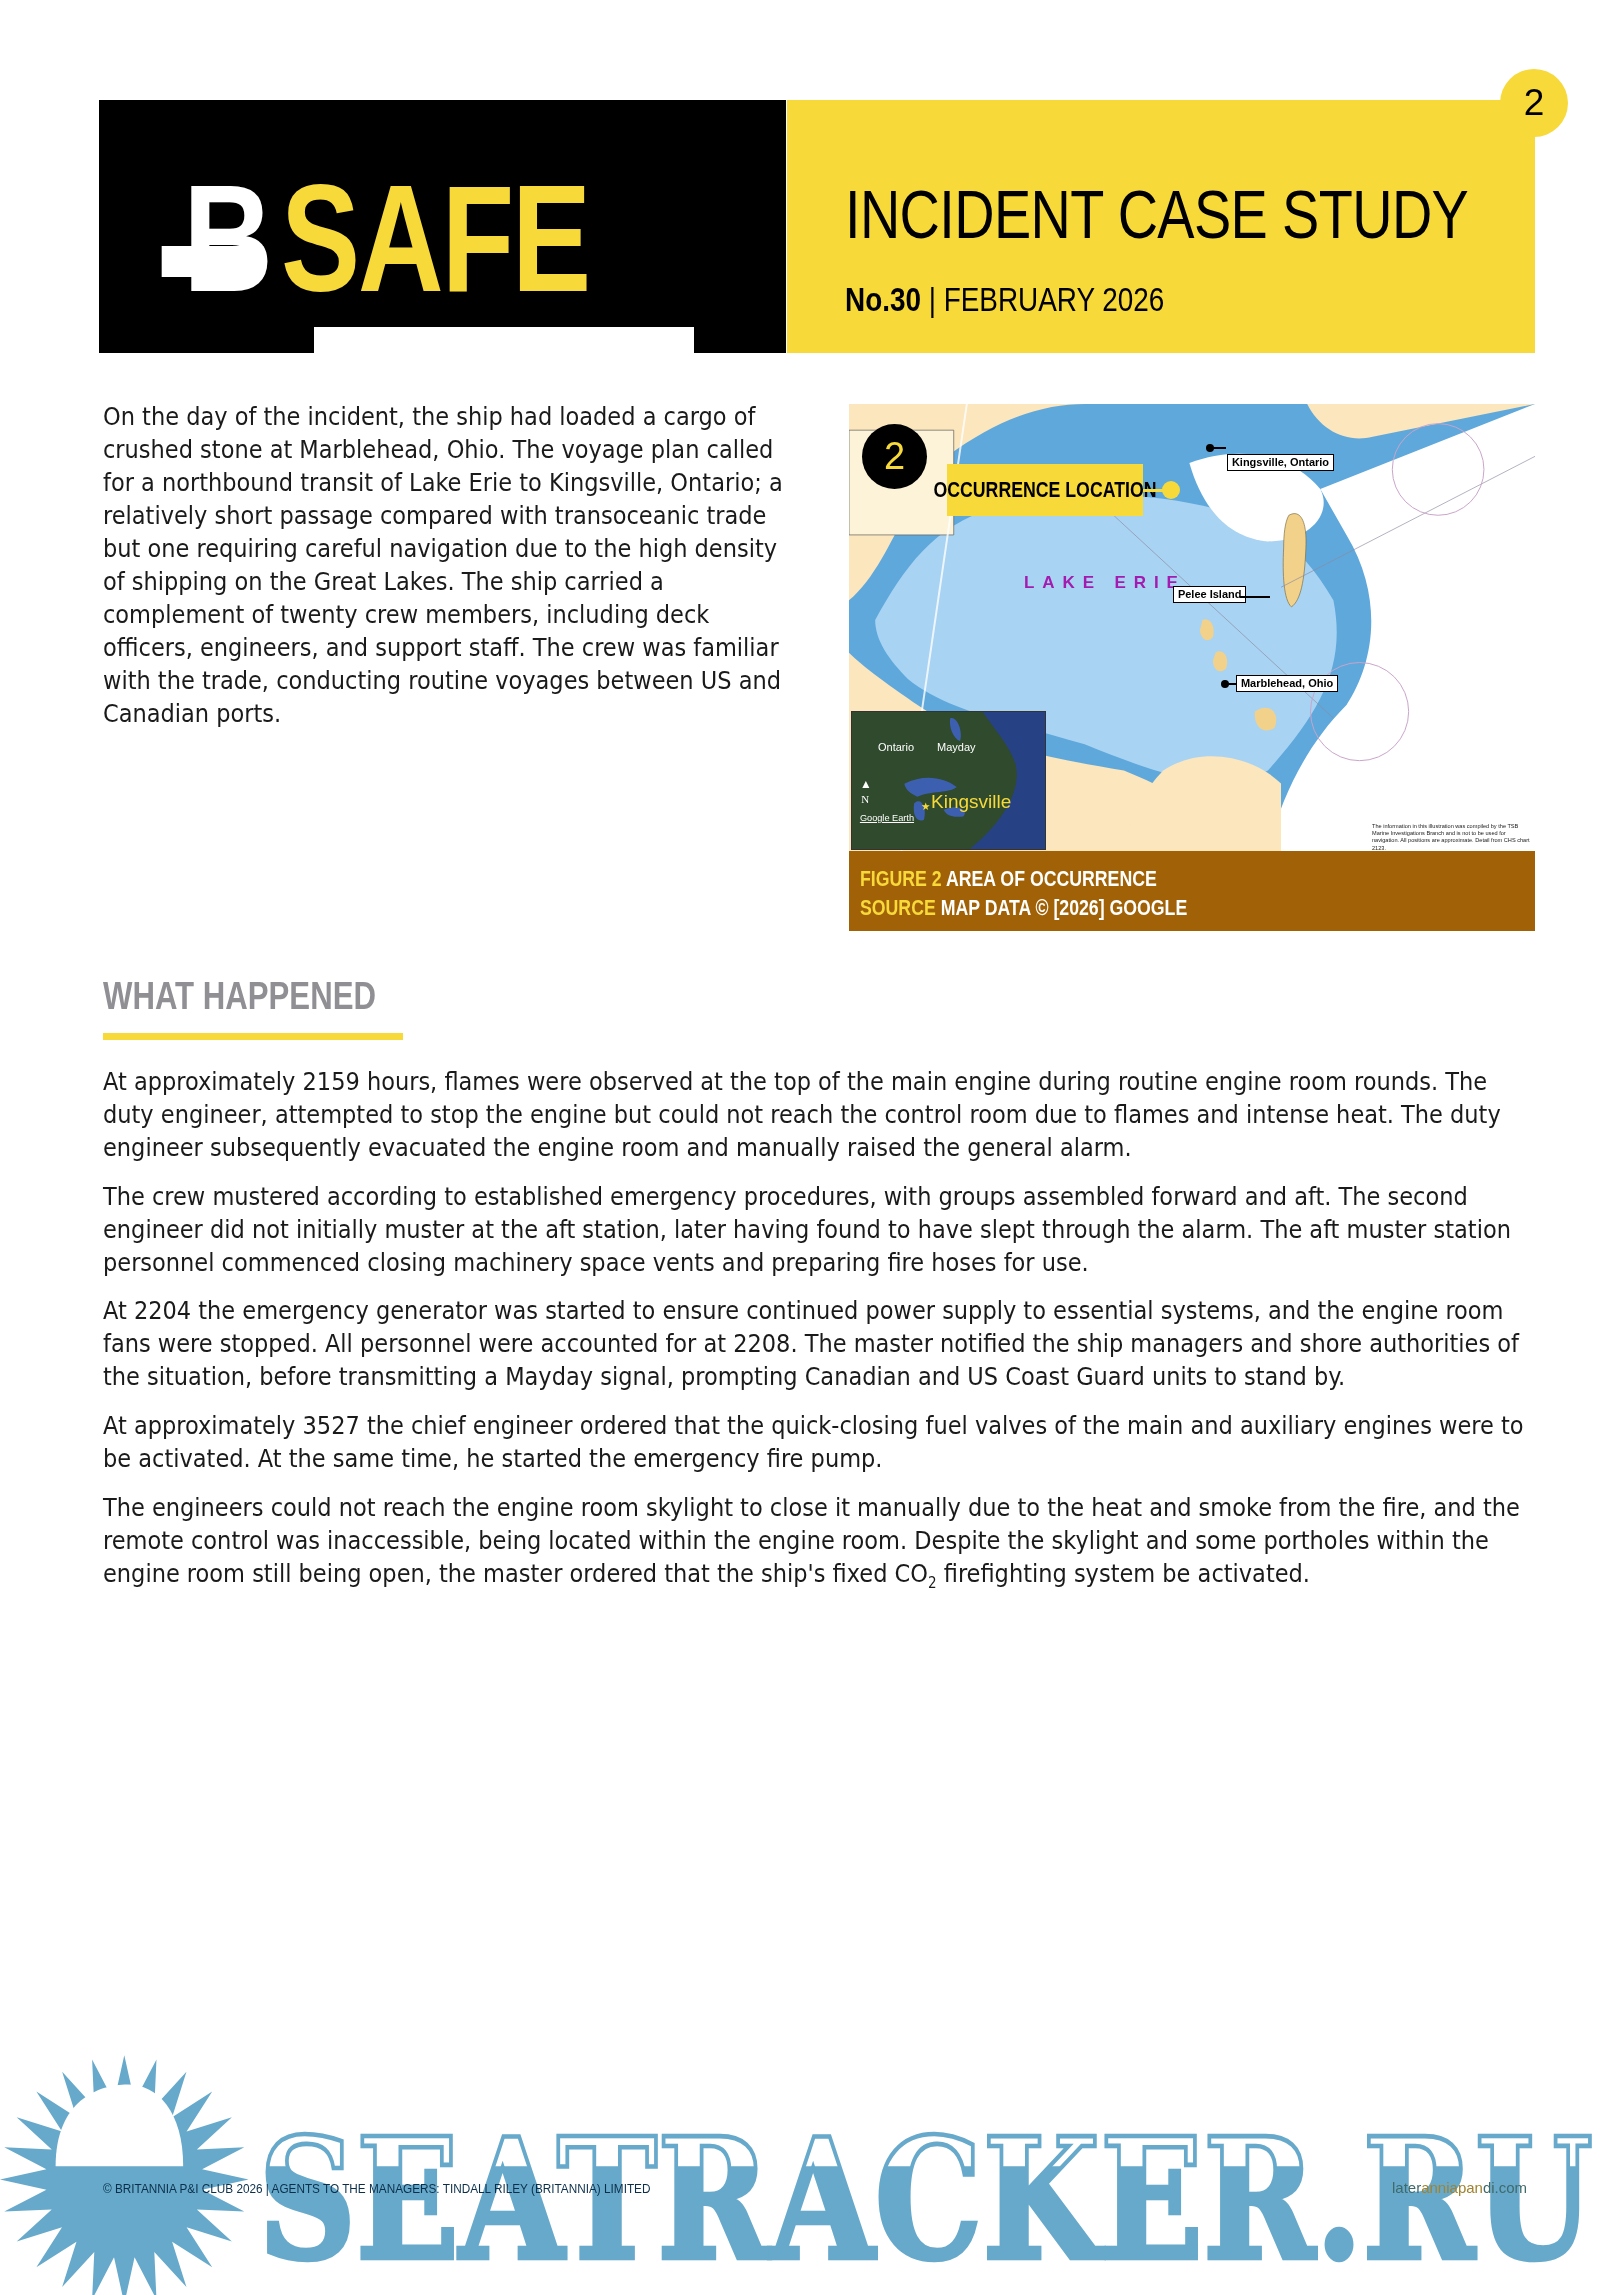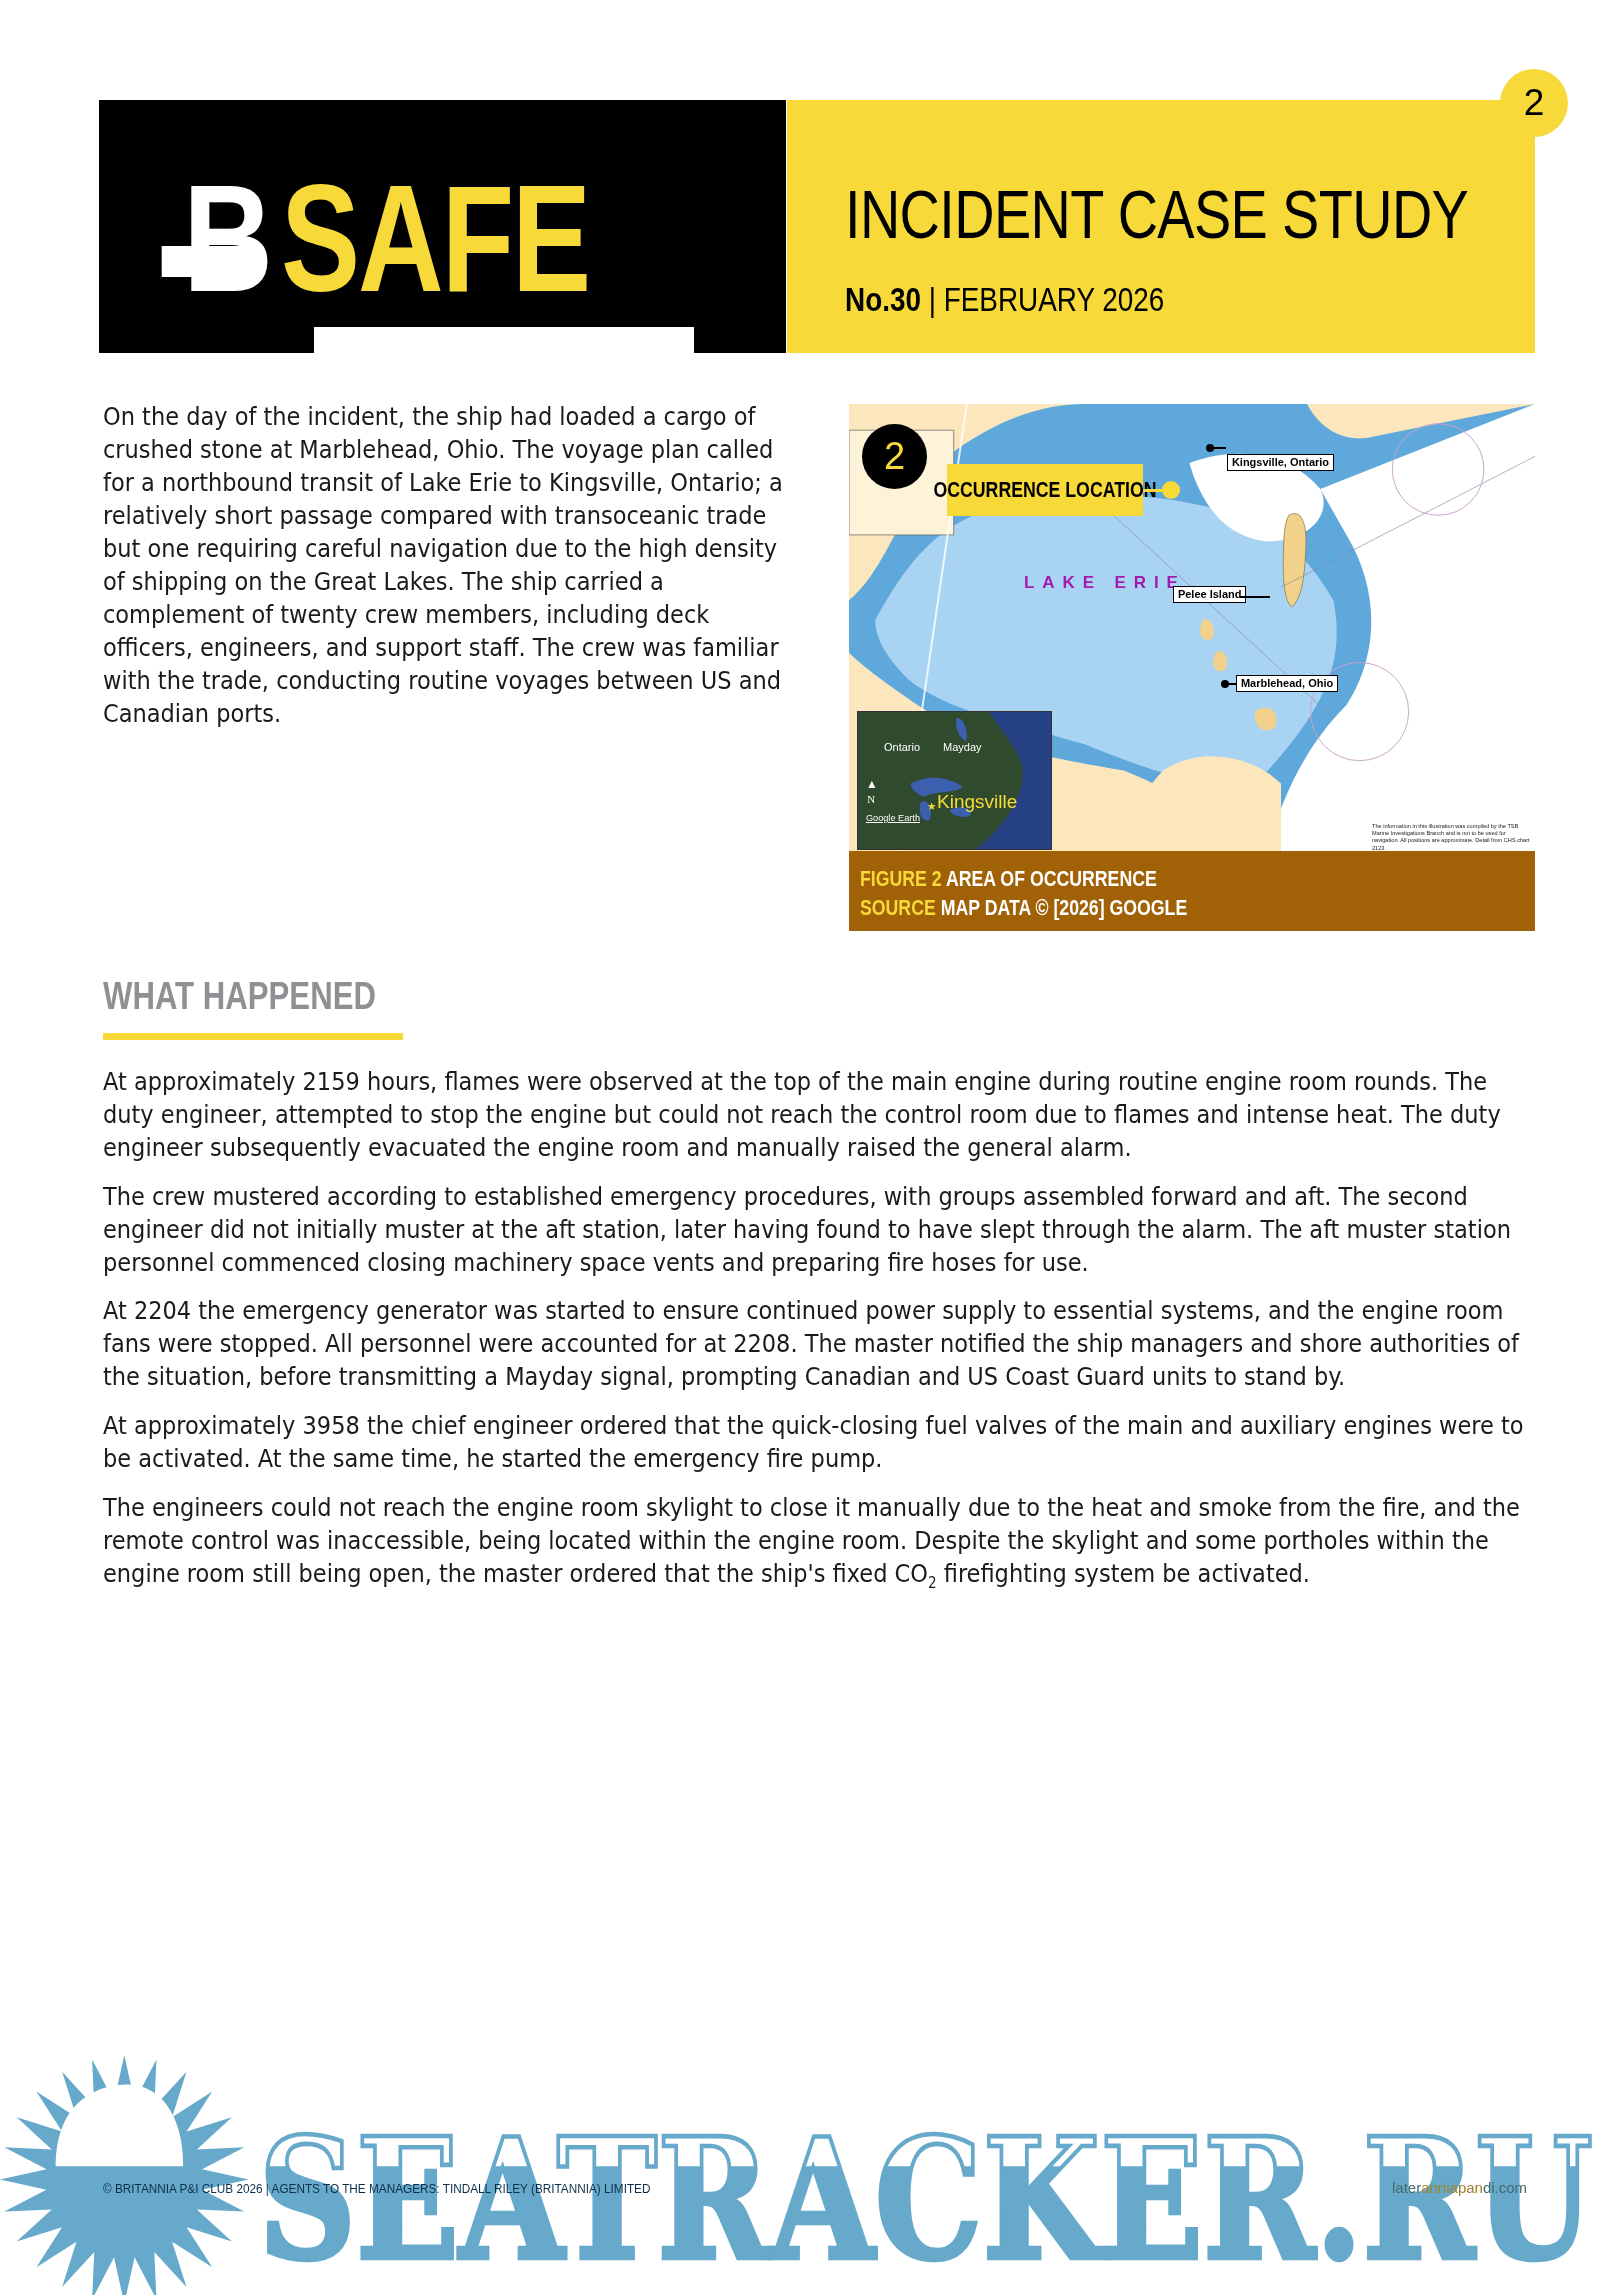--- a/index.html
+++ b/index.html
@@ -38,21 +38,21 @@
   #fig-num-badge { position:absolute; left:13px; top:19.6px; width:65px; height:65px; border-radius:50%; background:#000;
                    color:#f7d93a; font-family:"Liberation Sans",sans-serif; font-size:38px; display:flex; align-items:center; justify-content:center; }
   #occ-box { position:absolute; left:98px; top:60px; width:196px; height:52px; background:#f7d93a;
              font-family:"Liberation Sans",sans-serif; font-weight:bold; font-size:21.6px; color:#000;
              display:flex; align-items:center; justify-content:center; white-space:nowrap; }
   #occ-box span { transform:scaleX(0.82); display:inline-block; }
   #occ-connector { position:absolute; left:294px; top:85px; width:23.6px; height:2.6px; background:#f7d93a; }
   #occ-dot { position:absolute; left:313px; top:77px; width:18.3px; height:18.3px; border-radius:50%; background:#f7d93a; }
   #lake-label { position:absolute; left:175px; top:169px; font-family:"Liberation Sans",sans-serif; font-weight:bold;
                 font-size:17px; letter-spacing:7.9px; color:#a21caf; }
-  #inset { position:absolute; left:8px; top:307px; width:193px; height:137px; background:#15803d; overflow:hidden; border:0.7px solid #333; }
+  #inset { position:absolute; left:2px; top:307px; width:193px; height:137px; background:#15803d; overflow:hidden; border:0.7px solid #333; }
   #inset-svg { position:absolute; left:0; top:0; width:193px; height:137px; }
   .inset-text { position:absolute; color:#fff; font-family:"Liberation Sans",sans-serif; font-size:11px; }
   #inset-kings { color:#f7d93a; font-size:19px; }
   #inset-ge { font-size:9.2px;text-decoration:underline; }
   #disclaimer { position:absolute; left:523px; top:419px; width:160px; font-family:"Liberation Sans",sans-serif; font-size:5.6px; line-height:7.2px; color:#222; }
   #caption { position:absolute; left:0; top:447px; width:686px; height:80px; background:#a16207; padding:13px 10.5px 0 10.5px; box-sizing:border-box;
              font-family:"Liberation Sans",sans-serif; font-weight:bold; font-size:21.6px; line-height:29px; color:#fff; }
   #caption .cap-line { transform:scaleX(0.82); transform-origin:left; white-space:nowrap; }
   #caption .accent { color:#f7d93a; }
 
@@ -169,21 +169,21 @@
   </div>
 </div>
 
 <div id="wh-heading" class="abs">WHAT HAPPENED</div>
 <div id="wh-underline" class="abs"></div>
 
 <div id="body" class="abs">
   <p>At approximately 2159 hours, flames were observed at the top of the main engine during routine engine room rounds. The duty engineer, attempted to stop the engine but could not reach the control room due to flames and intense heat. The duty engineer subsequently evacuated the engine room and manually raised the general alarm.</p>
   <p>The crew mustered according to established emergency procedures, with groups assembled forward and aft. The second engineer did not initially muster at the aft station, later having found to have slept through the alarm. The aft muster station personnel commenced closing machinery space vents and preparing fire hoses for use.</p>
   <p>At 2204 the emergency generator was started to ensure continued power supply to essential systems, and the engine room fans were stopped. All personnel were accounted for at 2208. The master notified the ship managers and shore authorities of the situation, before transmitting a Mayday signal, prompting Canadian and US Coast Guard units to stand by.</p>
-  <p>At approximately 3958 the chief engineer ordered that the quick-closing fuel valves of the main and auxiliary engines were to be activated. At the same time, he started the emergency fire pump.</p>
+  <p>At approximately 3527 the chief engineer ordered that the quick-closing fuel valves of the main and auxiliary engines were to be activated. At the same time, he started the emergency fire pump.</p>
   <p><span>The engineers could not reach the engine room skylight to close it manually due to the heat and smoke from the fire, and the remote control was inaccessible, being located within the engine room. Despite the skylight and some portholes within the engine room still being open, the master ordered that the ship's fixed CO</span><sub>2</sub><span> firefighting system be activated.</span></p>
 </div>
 
 <svg id="watermark" class="abs" viewBox="0 0 2481 368">
   <defs>
     <clipPath id="wm-bottom">
         <rect x="0" y="170" width="2481" height="200"></rect>
       </clipPath>
   </defs>
   <g fill="#67a9cb">

